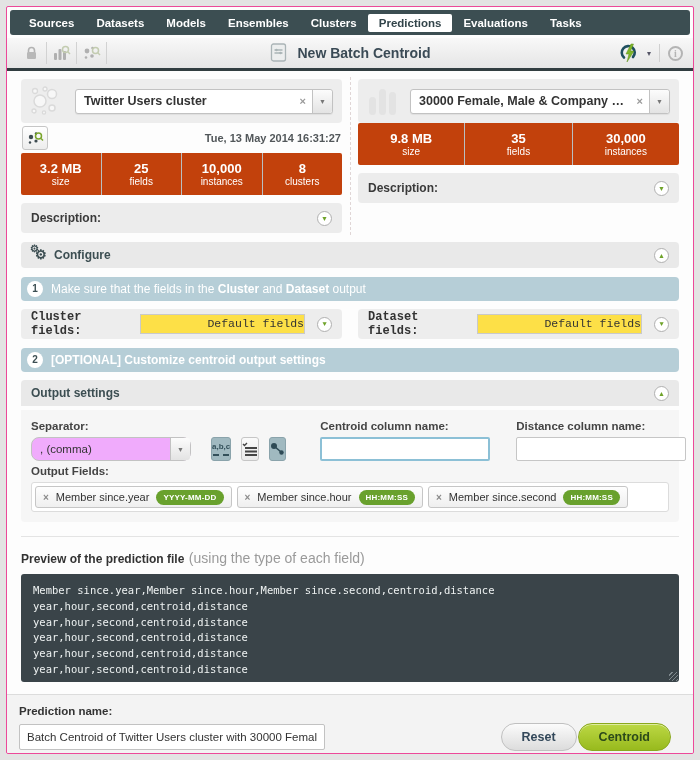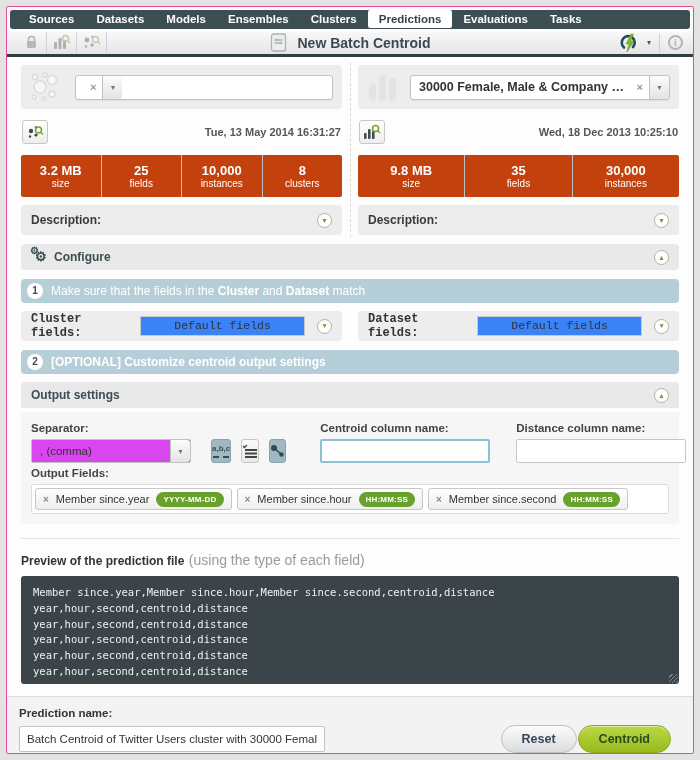--- a/index.html
+++ b/index.html
@@ -68,21 +68,21 @@
   .resource-select .val {
     font-size:12.5px; font-weight:bold; color:#333; white-space:nowrap;
     overflow:hidden; text-overflow:ellipsis; flex:1;
   }
   .resource-select .x { color:#9a9a9a; font-size:11px; font-weight:bold; padding:0 6px; }
   .dd-seg {
     width:20px; align-self:stretch; border-left:1px solid #c2c2c2;
     background:linear-gradient(#fcfcfc,#e3e3e3); border-radius:0 3px 3px 0;
     display:flex; align-items:center; justify-content:center; font-size:7px; color:#777;
   }
-  .panel-meta { height:46px; display:flex; align-items:center; padding:2px 1px; }
+  .panel-meta { height:30px; display:flex; align-items:center; padding:2px 1px; }
   .mini-btn {
     width:26px; height:24px; background:linear-gradient(#fff,#ededed);
     border:1px solid #c6c6c6; border-radius:3px;
     display:flex; align-items:center; justify-content:center;
   }
   .meta-date { margin-left:auto; font-size:11px; font-weight:bold; color:#52575a; }
   .stats { display:flex; background:#c2410c; height:42px; border-radius:2px; }
   .stat {
     flex:1; display:flex; flex-direction:column; align-items:center; justify-content:center;
     color:#fff; border-right:1px solid #b9bfc2;
@@ -121,32 +121,32 @@
     color:#3c4e52; font-size:10px; font-weight:bold; text-align:center; line-height:16px;
   }
   .step-bar b { font-weight:bold; }
   .fields-row { display:flex; gap:16px; margin-top:8px; }
   .field-half {
     flex:1; background:#ededed; border-radius:4px; height:30px;
     display:flex; align-items:center; padding:0 10px; gap:8px;
     font-size:12px; font-weight:bold; color:#333;font-family:Liberation Mono, monospace;
   }
   .default-box {
-    margin-left:auto; width:176px; height:20px; background:#3b82f6;
+    margin-left:auto; width:176px; height:20px; background:#fde047;
     border:1px solid #c9c9c9; font-size:11.5px; font-weight:normal; color:#333;
-    text-align:center; line-height:18px;
+    text-align:right; line-height:18px;
   }
   
   .os-content {
     margin-top:4px; background:#f6f6f6; border-radius:0 0 4px 4px; padding:10px 10px 10px 10px;
   }
   .os-controls { display:flex; align-items:flex-end; gap:10px; }
   .ctl-label { font-size:11.5px; font-weight:bold; color:#444; margin-bottom:5px; }
   .sep-select {
-    width:160px; height:24px; background:#d946ef; border:1px solid #c2c2c2; border-radius:2px;
+    width:160px; height:24px; background:#f0abfc; border:1px solid #c2c2c2; border-radius:8px;
     display:flex; align-items:center;
   }
   .sep-select .val { flex:1; font-size:11.5px; color:#333; padding-left:8px; }
   .btn-sq {
     width:27px; height:24px; border-radius:3px; display:flex; flex-direction:column;
     align-items:center; justify-content:center; cursor:pointer;
   }
   .btn-teal { background:#a0b9c0; border:1px solid #8aa3ab; }
   .btn-light { background:linear-gradient(#fafafa,#e9e9e9); border:1px solid #c6c6c6; }
   .abc-txt { font-size:8px; font-weight:bold; color:#33505a; line-height:8px; }
@@ -286,20 +286,21 @@
               <circle cx="10" cy="16" r="6" fill="#f7f7f7" stroke="#dadada" stroke-width="1.5"></circle>
               <circle cx="22" cy="9" r="4.5" fill="#f7f7f7" stroke="#dadada" stroke-width="1.5"></circle>
               <circle cx="22" cy="23" r="3" fill="#f7f7f7" stroke="#dadada" stroke-width="1.5"></circle>
               <circle cx="5" cy="6" r="2.5" fill="#f7f7f7" stroke="#dadada" stroke-width="1.3"></circle>
               <circle cx="15" cy="4" r="2" fill="#f7f7f7" stroke="#dadada" stroke-width="1.3"></circle>
               <circle cx="4" cy="26" r="2" fill="#f7f7f7" stroke="#dadada" stroke-width="1.3"></circle>
               <circle cx="14" cy="27.5" r="1.6" fill="#f7f7f7" stroke="#dadada" stroke-width="1.3"></circle>
             </svg>
         </span>
         <div class="resource-select">
+          <span class="val">Twitter Users cluster</span>
           <span class="x">×</span>
           <span class="dd-seg">▼</span>
         </div>
       </div>
       <div class="panel-meta">
         <span class="mini-btn">
           <svg width="18" height="17" viewBox="0 0 18 17">
               <circle cx="5" cy="7" r="2.2" fill="#3f4c52"></circle>
               <circle cx="10" cy="11" r="1.6" fill="#3f4c52"></circle>
               <circle cx="4" cy="12.5" r="1.2" fill="#3f4c52"></circle>
@@ -342,32 +343,20 @@
               <rect x="12" y="4" width="7" height="26" rx="3.5" fill="#e3e3e3"></rect>
               <rect x="22" y="7" width="7" height="23" rx="3.5" fill="#e3e3e3"></rect>
             </svg>
         </span>
         <div class="resource-select">
           <span class="val">30000 Female, Male &amp; Company Tw...</span>
           <span class="x">×</span>
           <span class="dd-seg">▼</span>
         </div>
       </div>
-      <div class="panel-meta">
-        <span class="mini-btn">
-          <svg width="18" height="17" viewBox="0 0 18 17">
-              <rect x="1" y="9" width="2.6" height="6" rx="1" fill="#3f4c52"></rect>
-              <rect x="5" y="5" width="2.6" height="10" rx="1" fill="#3f4c52"></rect>
-              <rect x="9" y="7" width="2.6" height="8" rx="1" fill="#3f4c52"></rect>
-              <circle cx="12.5" cy="4.5" r="3" fill="none" stroke="#7aa52c" stroke-width="1.5"></circle>
-              <line x1="15" y1="7" x2="17" y2="9" stroke="#7aa52c" stroke-width="1.5"></line>
-            </svg>
-        </span>
-        <span class="meta-date">Wed, 18 Dec 2013 10:25:10</span>
-      </div>
       <div class="stats">
         <div class="stat">
           <span class="v">9.8 MB</span>
           <span class="l">size</span>
         </div>
         <div class="stat">
           <span class="v">35</span>
           <span class="l">fields</span>
         </div>
         <div class="stat">
@@ -387,21 +376,21 @@
       <span class="gears">
           <span class="g1">⚙</span>
           <span class="g2">⚙</span>
         </span>
       <span>Configure</span>
       <span class="circle-arrow">▲</span>
     </div>
 
     <div class="step-bar">
       <span class="step-num">1</span>
-      <span><span>Make sure that the fields in the </span><b>Cluster</b><span> and </span><b>Dataset</b><span> match</span></span>
+      <span><span>Make sure that the fields in the </span><b>Cluster</b><span> and </span><b>Dataset</b><span> output</span></span>
     </div>
 
     <div class="fields-row">
       <div class="field-half">
         <span>Cluster fields:</span>
         <span class="default-box">Default fields</span>
         <span class="circle-arrow" style="margin-left:4px;">▼</span>
       </div>
       <div class="field-half">
         <span>Dataset fields:</span>

